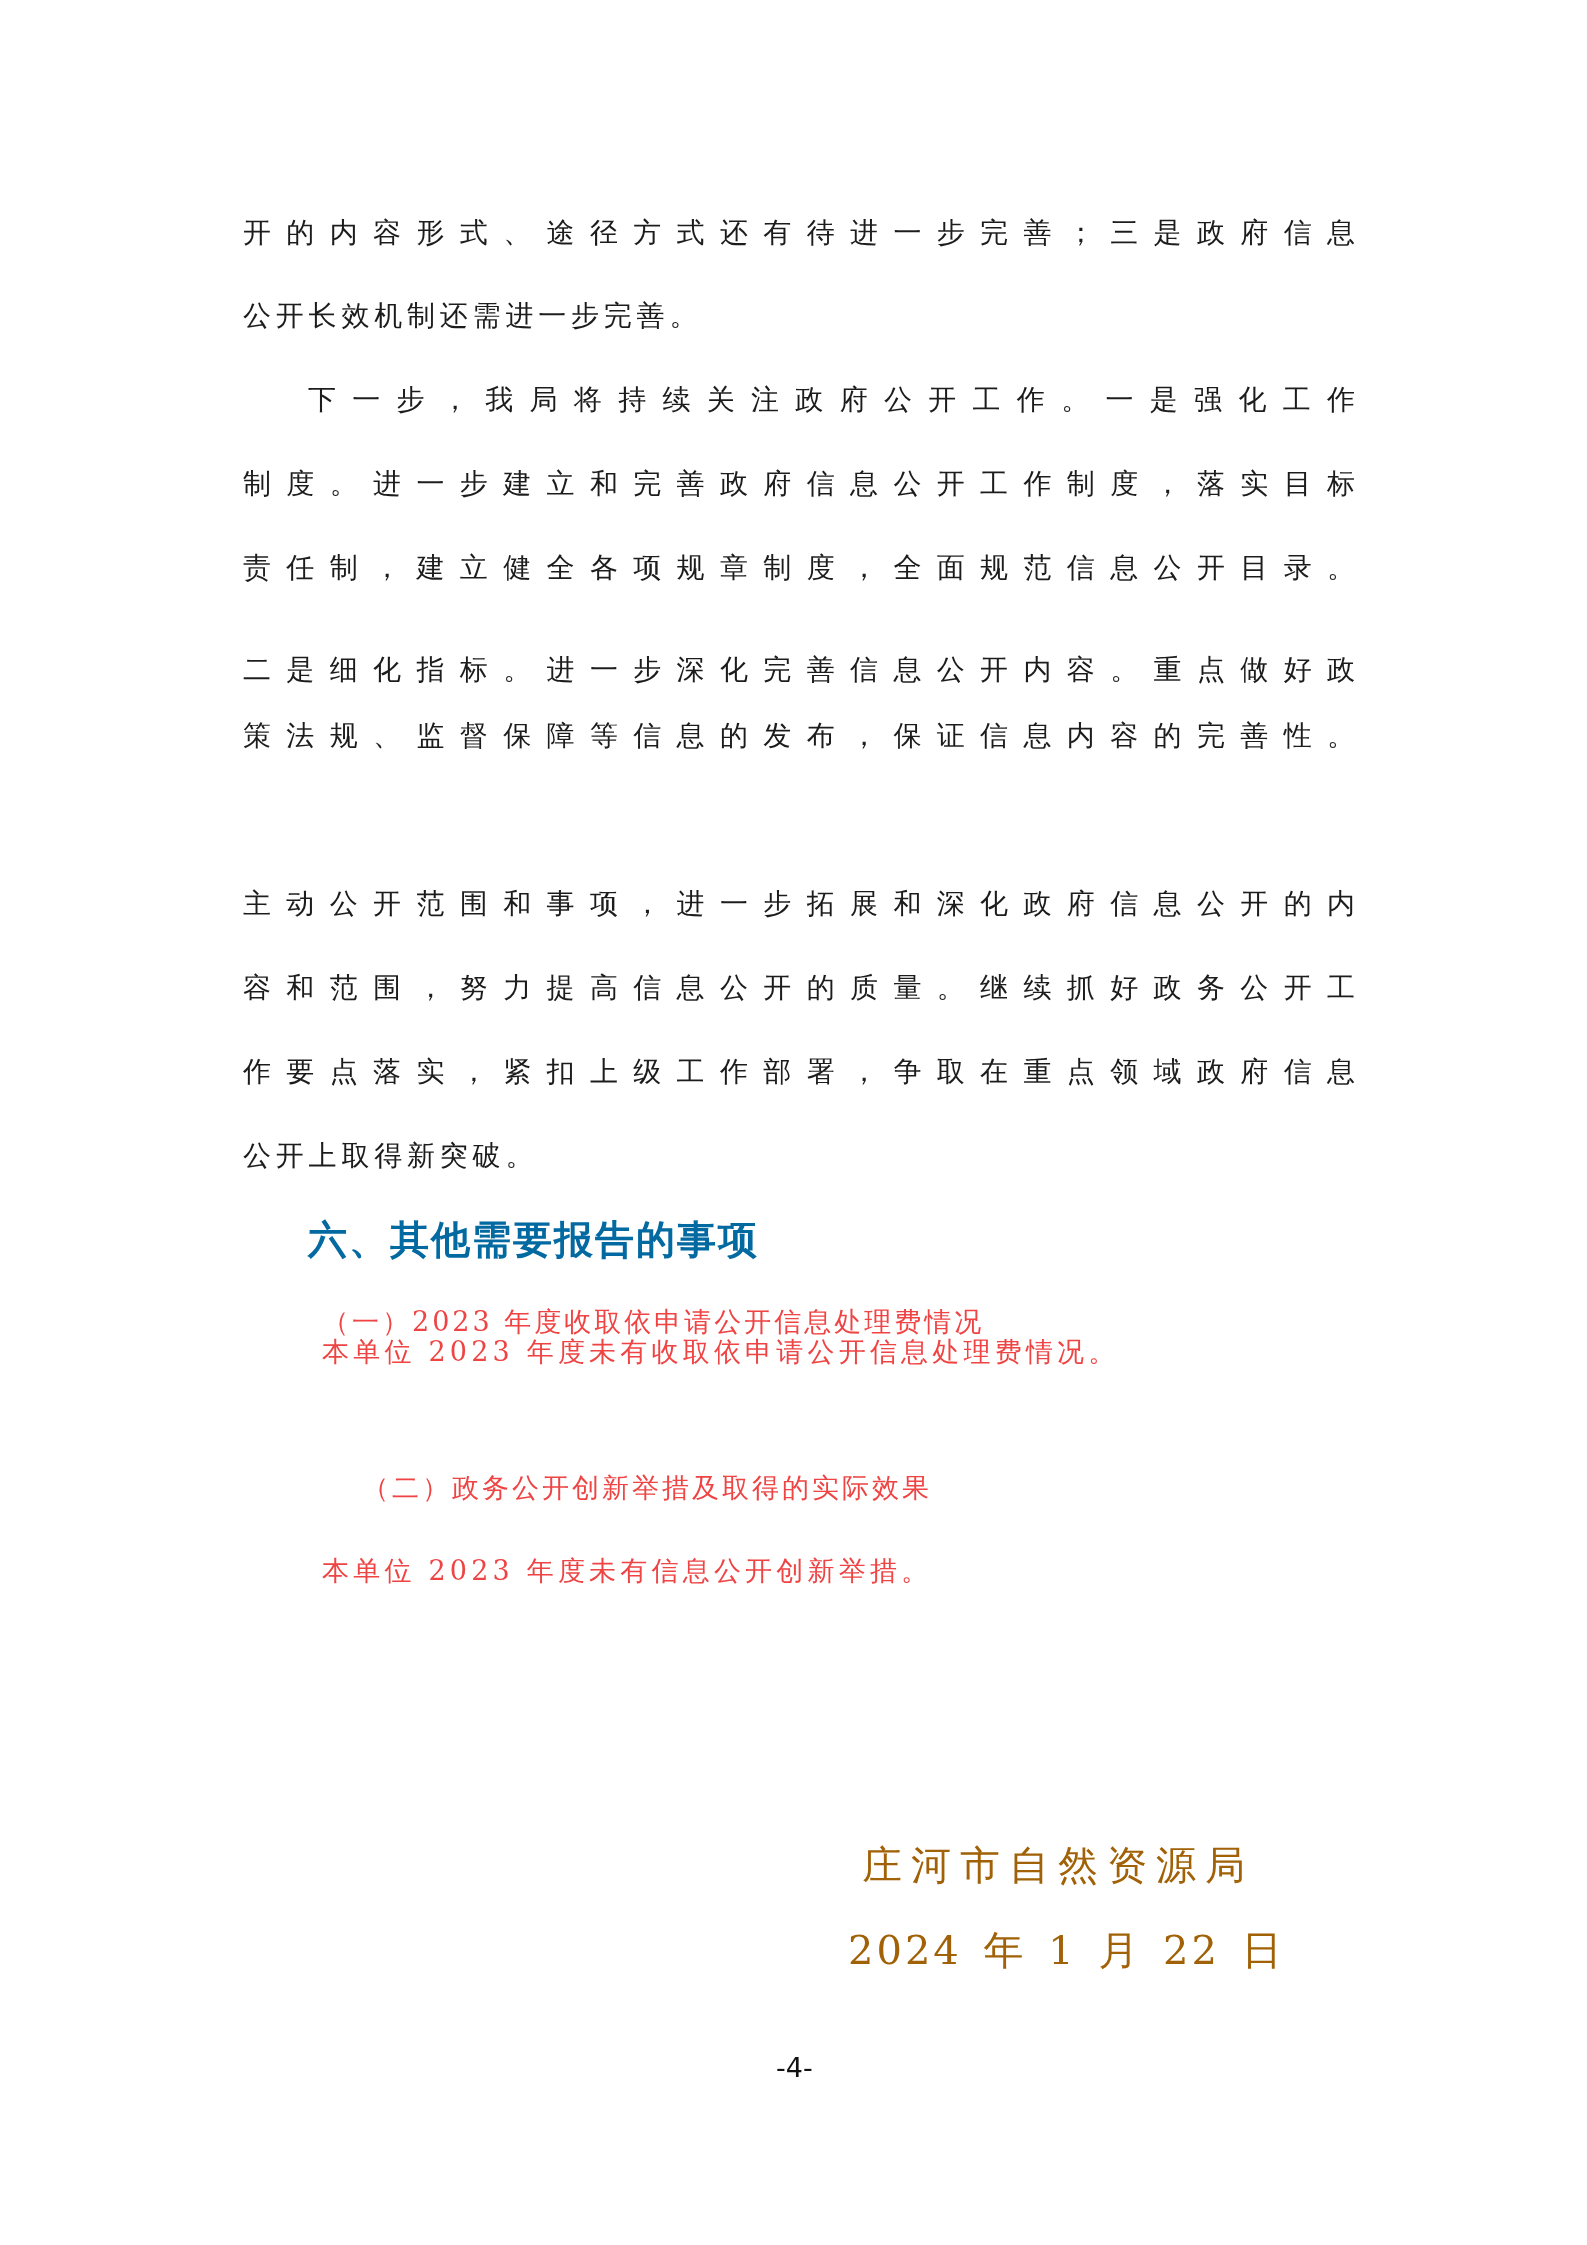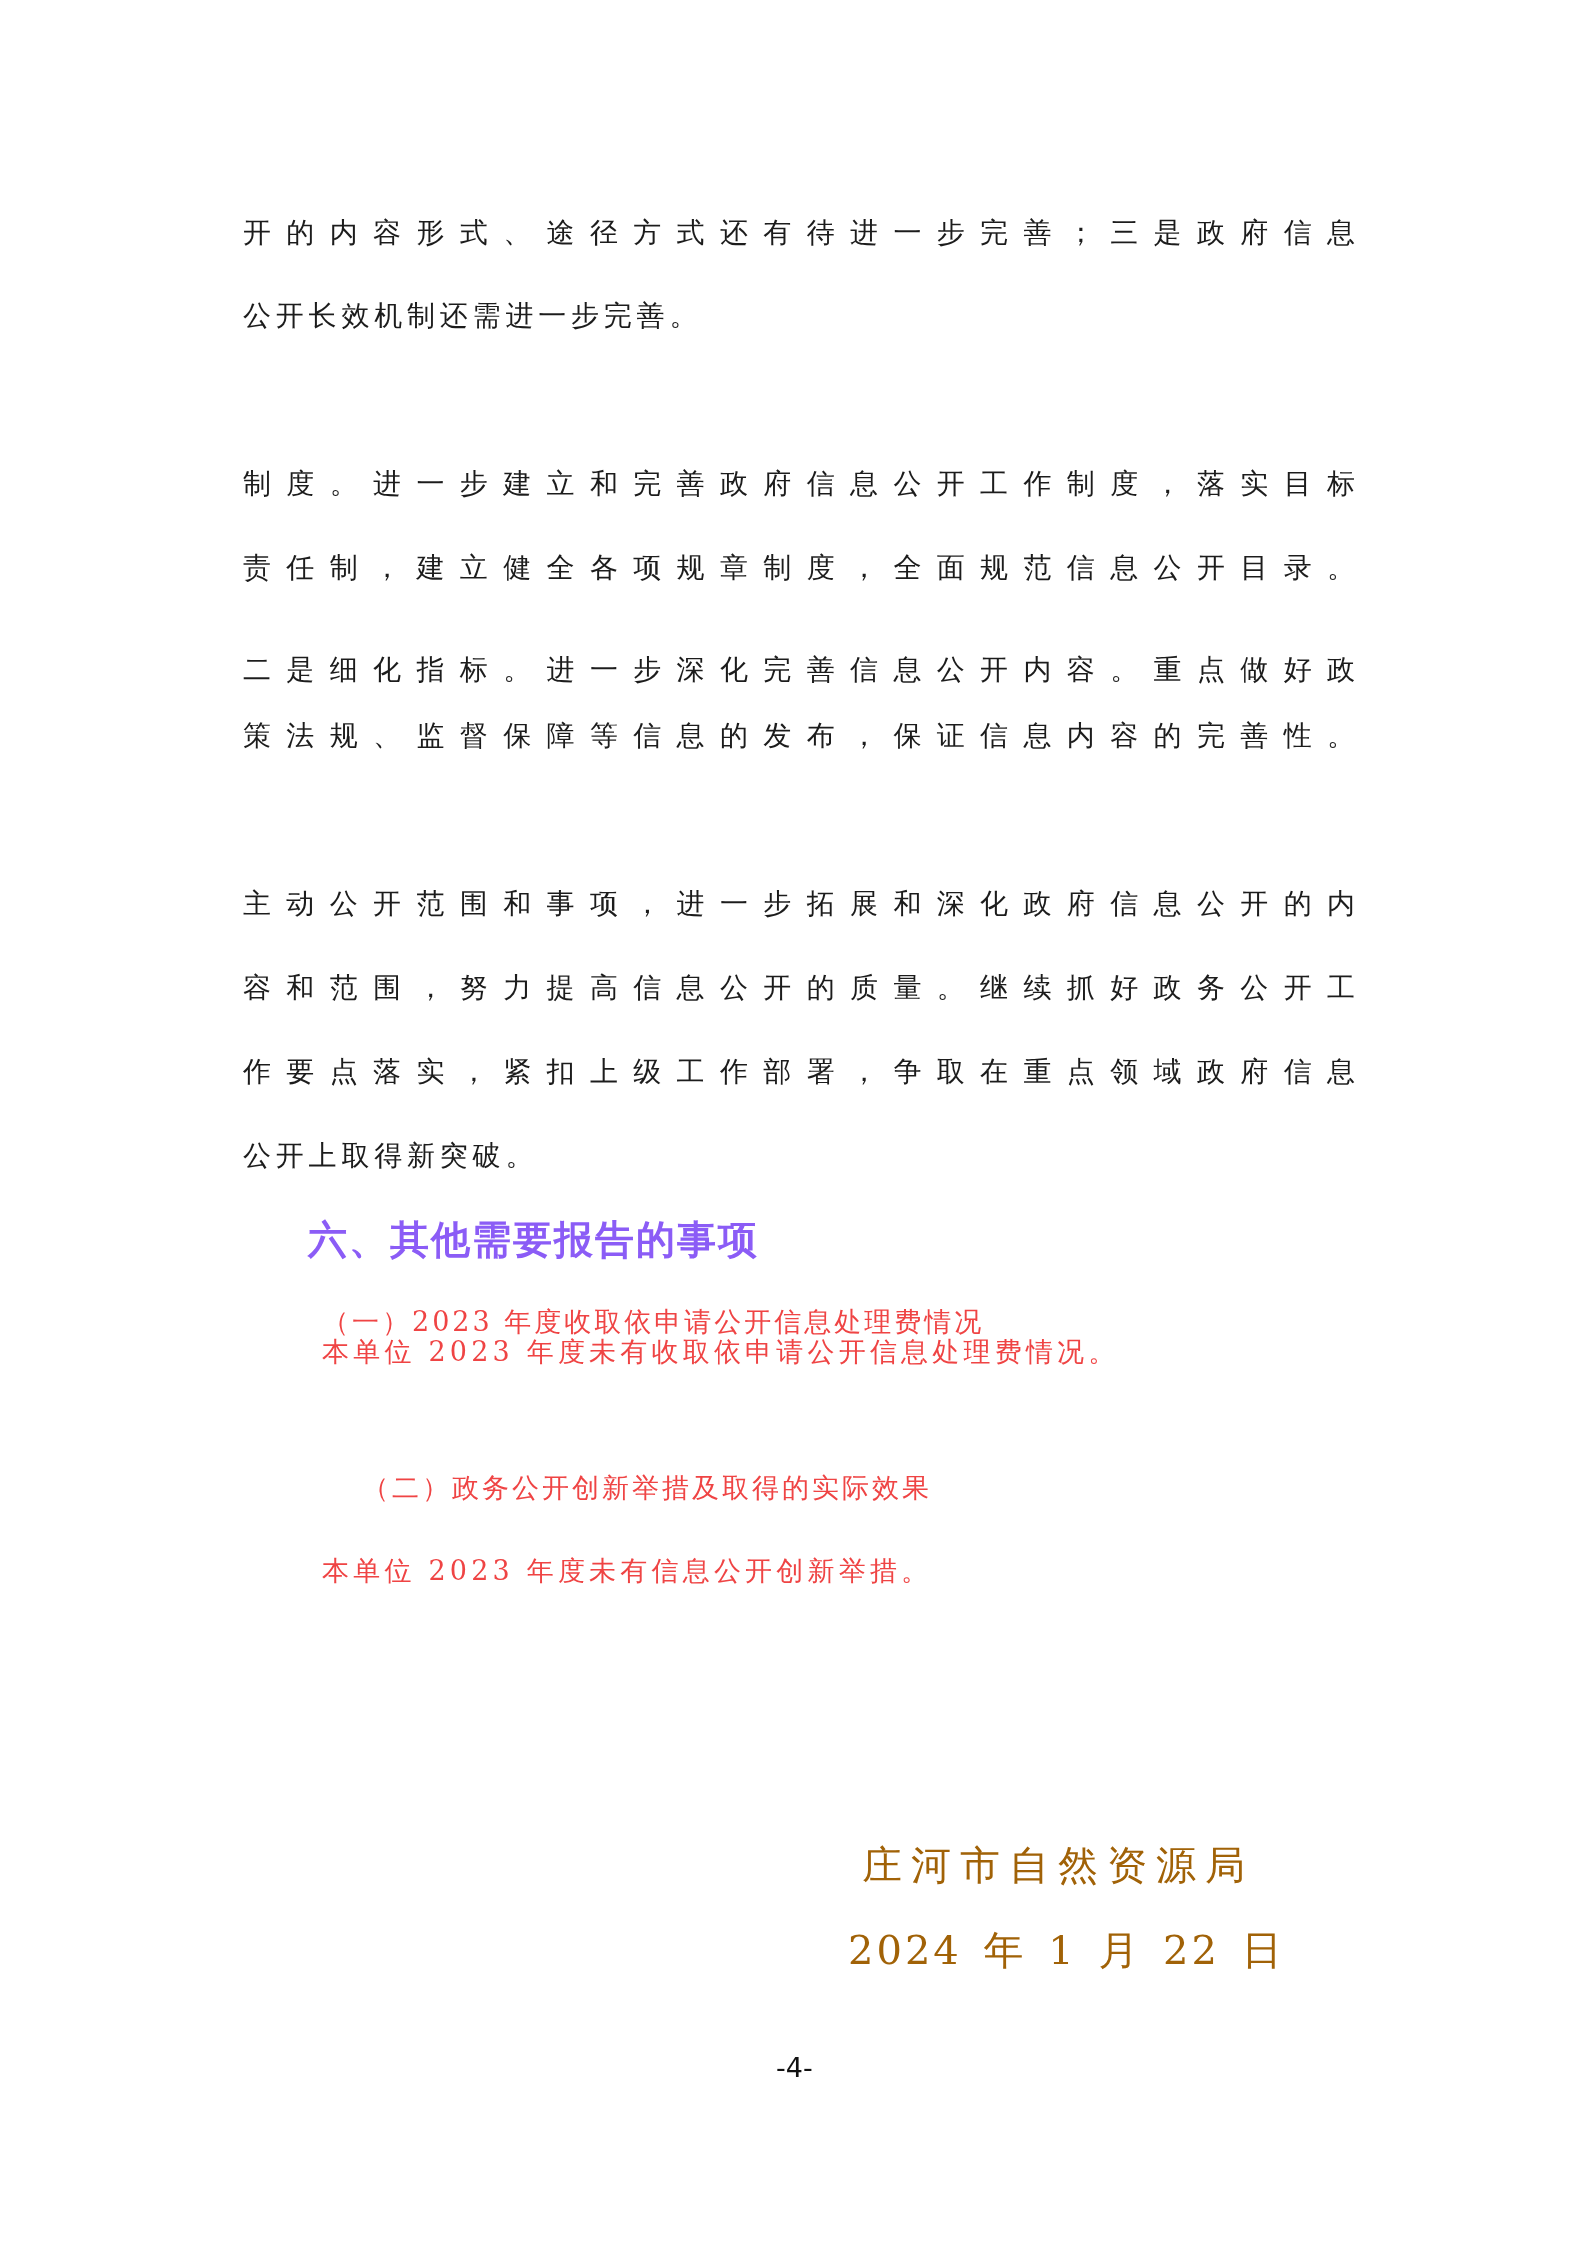--- a/index.html
+++ b/index.html
@@ -39,21 +39,21 @@
     }
     .indent2 { left: 308px; width: 1047px; }
     .heading {
       position: absolute;
       left: 308px;
       font-family: "DejaVu Sans", "Liberation Sans", sans-serif;
       font-weight: bold;
       font-size: 39px;
       line-height: 48px;
       letter-spacing: 2px;
-      color: #8b5cf6;
+      color: #0369a1;
       white-space: nowrap;
     }
     .sub {
       position: absolute;
       left: 322px;
       font-size: 27px;
       line-height: 48px;
       letter-spacing: 3px;
       white-space: nowrap;
       color: #ef4444;
@@ -79,20 +79,21 @@
     }
   </style>
 </head>
 <body>
 
 <div class="page">
 
   <div class="line justify" style="top:209px;">开的内容形式、途径方式还有待进一步完善；三是政府信息</div>
   <div class="line" style="top:292px;">公开长效机制还需进一步完善。</div>
 
+  <div class="line justify indent2" style="top:376px;">下一步，我局将持续关注政府公开工作。一是强化工作</div>
   <div class="line justify" style="top:460px;">制度。进一步建立和完善政府信息公开工作制度，落实目标</div>
   <div class="line justify" style="top:544px;">责任制，建立健全各项规章制度，全面规范信息公开目录。</div>
   <div class="line justify" style="top:628px;margin-top:18px;">二是细化指标。进一步深化完善信息公开内容。重点做好政</div>
   <div class="line justify" style="top:712px;">策法规、监督保障等信息的发布，保证信息内容的完善性。</div>
   <div class="line justify" style="top:880px;">主动公开范围和事项，进一步拓展和深化政府信息公开的内</div>
   <div class="line justify" style="top:964px;">容和范围，努力提高信息公开的质量。继续抓好政务公开工</div>
   <div class="line justify" style="top:1048px;">作要点落实，紧扣上级工作部署，争取在重点领域政府信息</div>
   <div class="line" style="top:1132px;">公开上取得新突破。</div>
 
   <div class="heading" style="top:1216px;">六、其他需要报告的事项</div>

